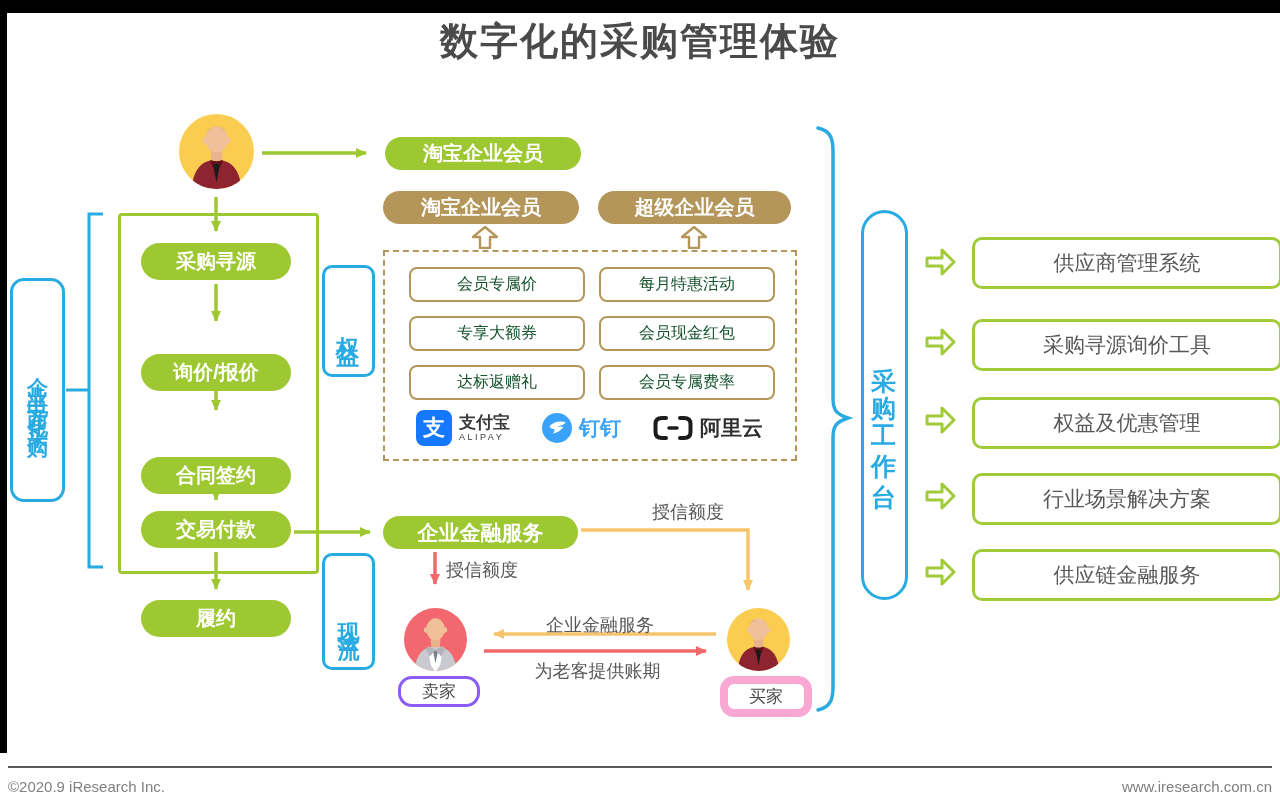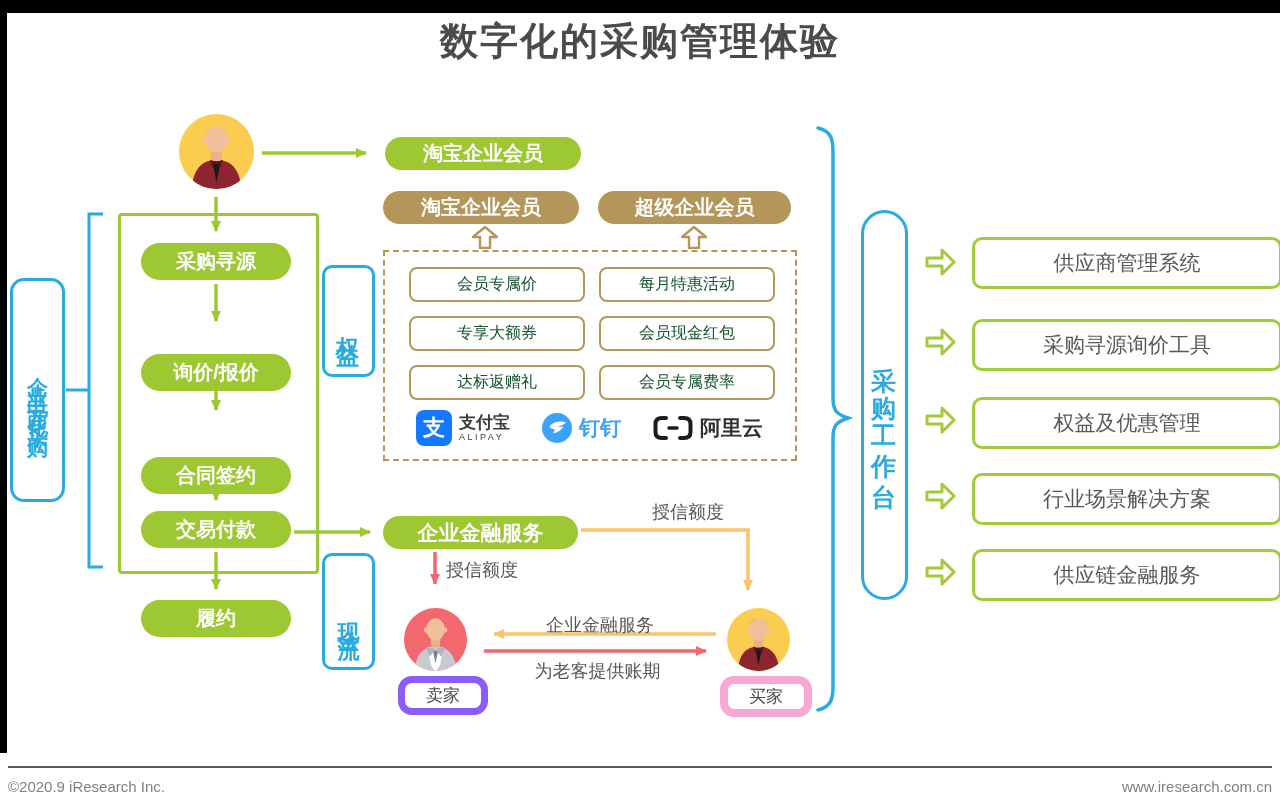--- a/index.html
+++ b/index.html
@@ -221,21 +221,21 @@
       <circle cx="28.5" cy="28" r="3.4" fill="#F0C09A"></circle>
         <circle cx="51.5" cy="28" r="3.4" fill="#F0C09A"></circle>
       <ellipse cx="40" cy="27" rx="12" ry="14" fill="#F0C09A"></ellipse>
       <path d="M27,25 C27,11 53,11 53,25 C53,19 48,14.5 40,14.5 C32,14.5 27,19 27,25 Z" fill="#27211E"></path>
     </g>
   </svg>
 
   <div class="abs lbl" style="left:520px;top:613px;width:160px;">企业金融服务</div>
   <div class="abs lbl" style="left:505px;top:659px;width:185px;">为老客提供账期</div>
 
-  <div class="abs flexc tag-pill" style="left:398px;top:676px;width:76px;border:7px solid #8b5cf6;">卖家</div>
+  <div class="abs flexc tag-pill" style="left:398px;top:676px;width:76px;border:3px solid #8b5cf6;">卖家</div>
   <div class="abs flexc tag-pill" style="left:720px;top:676px;width:76px;border:8px solid #f9a8d4;">买家</div>
 
   <div class="abs vblue" style="left:861px;top:210px;width:47px;height:390px;border-radius:25px;font-size:25px;letter-spacing:29px;padding-top:28px;box-sizing:border-box;">采购工作台</div>
 
   <svg class="abs" style="left:925px;top:247px;" width="32" height="30">
     <path d="M2,11 L17,11 L17,3 L29,15 L17,27 L17,19 L2,19 Z" fill="#fff" stroke="#A2CB3A" stroke-width="3" stroke-linejoin="round"></path>
   </svg>
   <svg class="abs" style="left:925px;top:327px;" width="32" height="30">
     <path d="M2,11 L17,11 L17,3 L29,15 L17,27 L17,19 L2,19 Z" fill="#fff" stroke="#A2CB3A" stroke-width="3" stroke-linejoin="round"></path>
   </svg>

